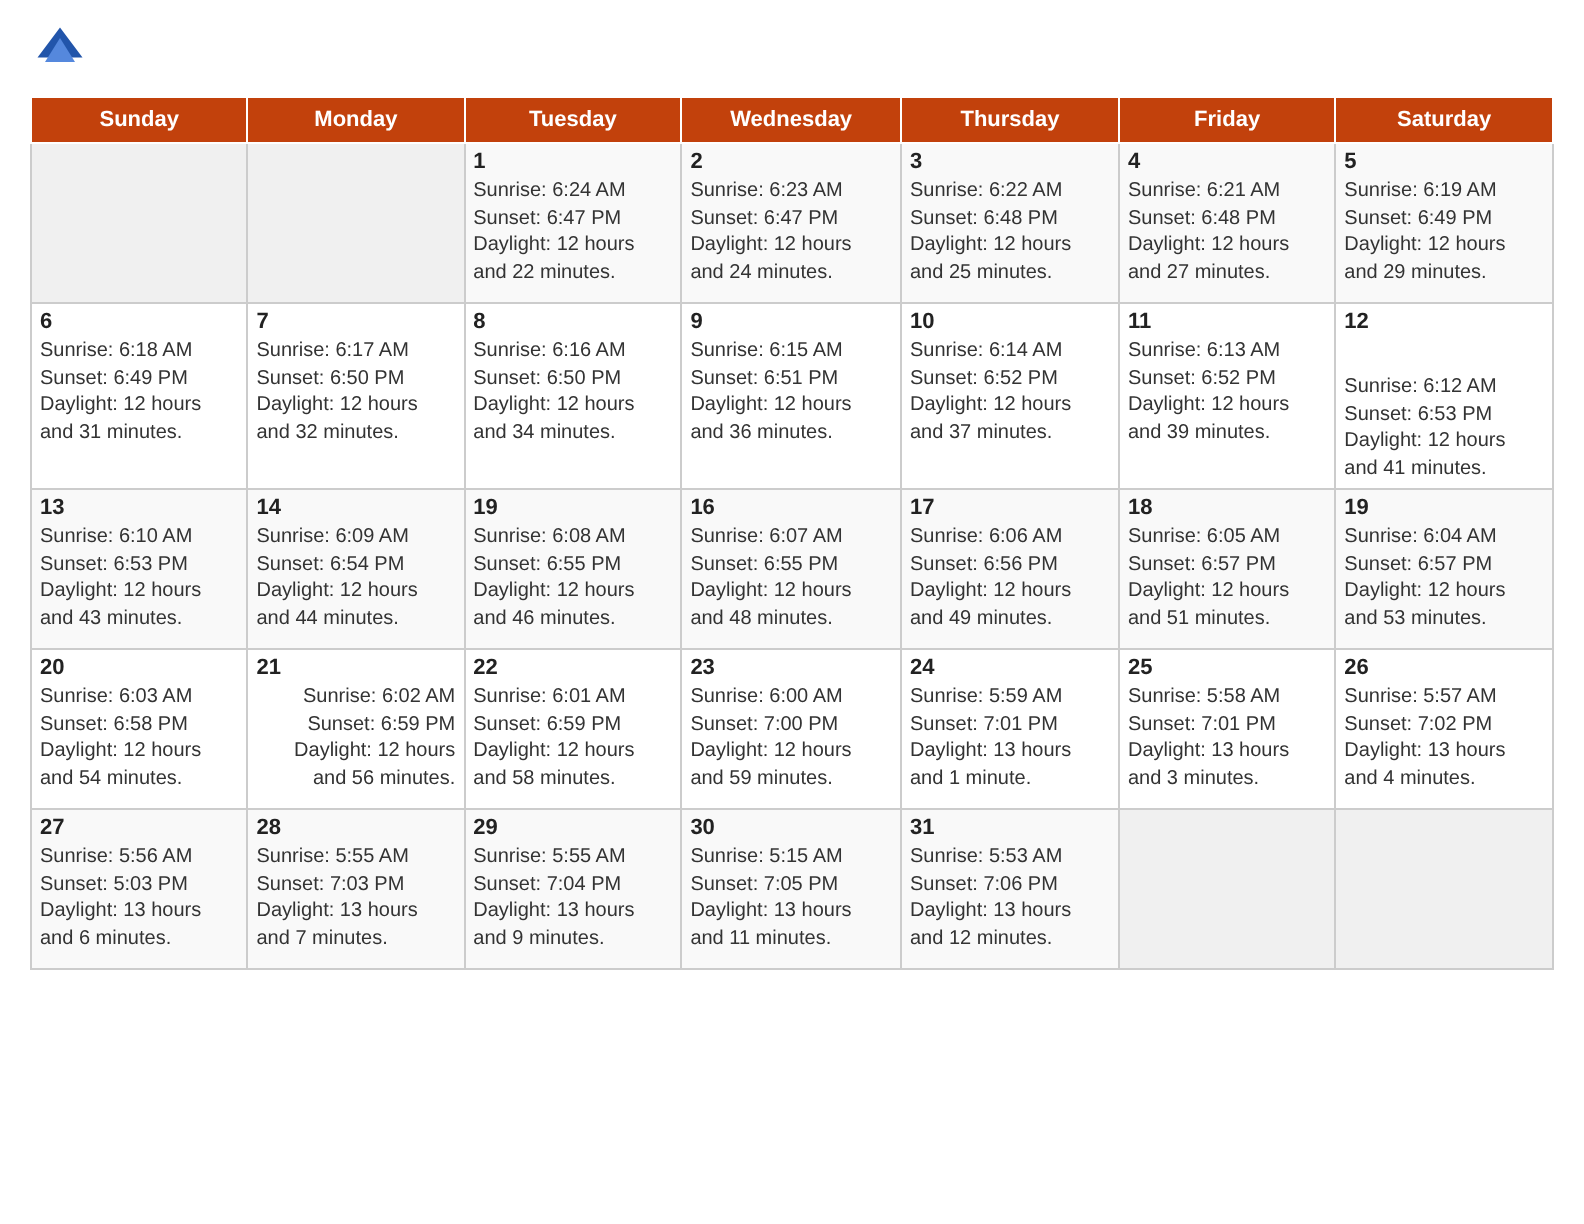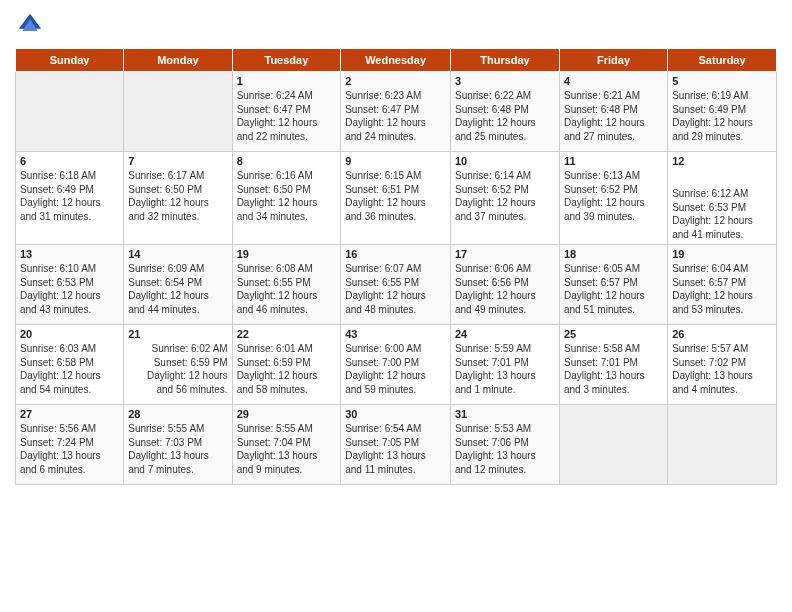--- a/index.html
+++ b/index.html
@@ -291,21 +291,21 @@
 and 56 minutes.</div>
           </td>
           <td>
             <span class="day-num">22</span>
             <div class="day-info" style="white-space: pre-line;">Sunrise: 6:01 AM
 Sunset: 6:59 PM
 Daylight: 12 hours
 and 58 minutes.</div>
           </td>
           <td>
-            <span class="day-num">43</span>
+            <span class="day-num">23</span>
             <div class="day-info" style="white-space: pre-line;">Sunrise: 6:00 AM
 Sunset: 7:00 PM
 Daylight: 12 hours
 and 59 minutes.</div>
           </td>
           <td>
             <span class="day-num">24</span>
             <div class="day-info" style="white-space: pre-line;">Sunrise: 5:59 AM
 Sunset: 7:01 PM
 Daylight: 13 hours
@@ -323,41 +323,41 @@
             <div class="day-info" style="white-space: pre-line;">Sunrise: 5:57 AM
 Sunset: 7:02 PM
 Daylight: 13 hours
 and 4 minutes.</div>
           </td>
         </tr>
         <tr>
           <td>
             <span class="day-num">27</span>
             <div class="day-info" style="white-space: pre-line;">Sunrise: 5:56 AM
-Sunset: 7:24 PM
+Sunset: 5:03 PM
 Daylight: 13 hours
 and 6 minutes.</div>
           </td>
           <td>
             <span class="day-num">28</span>
             <div class="day-info" style="white-space: pre-line;">Sunrise: 5:55 AM
 Sunset: 7:03 PM
 Daylight: 13 hours
 and 7 minutes.</div>
           </td>
           <td>
             <span class="day-num">29</span>
             <div class="day-info" style="white-space: pre-line;">Sunrise: 5:55 AM
 Sunset: 7:04 PM
 Daylight: 13 hours
 and 9 minutes.</div>
           </td>
           <td>
             <span class="day-num">30</span>
-            <div class="day-info" style="white-space: pre-line;">Sunrise: 6:54 AM
+            <div class="day-info" style="white-space: pre-line;">Sunrise: 5:15 AM
 Sunset: 7:05 PM
 Daylight: 13 hours
 and 11 minutes.</div>
           </td>
           <td>
             <span class="day-num">31</span>
             <div class="day-info" style="white-space: pre-line;">Sunrise: 5:53 AM
 Sunset: 7:06 PM
 Daylight: 13 hours
 and 12 minutes.</div>

